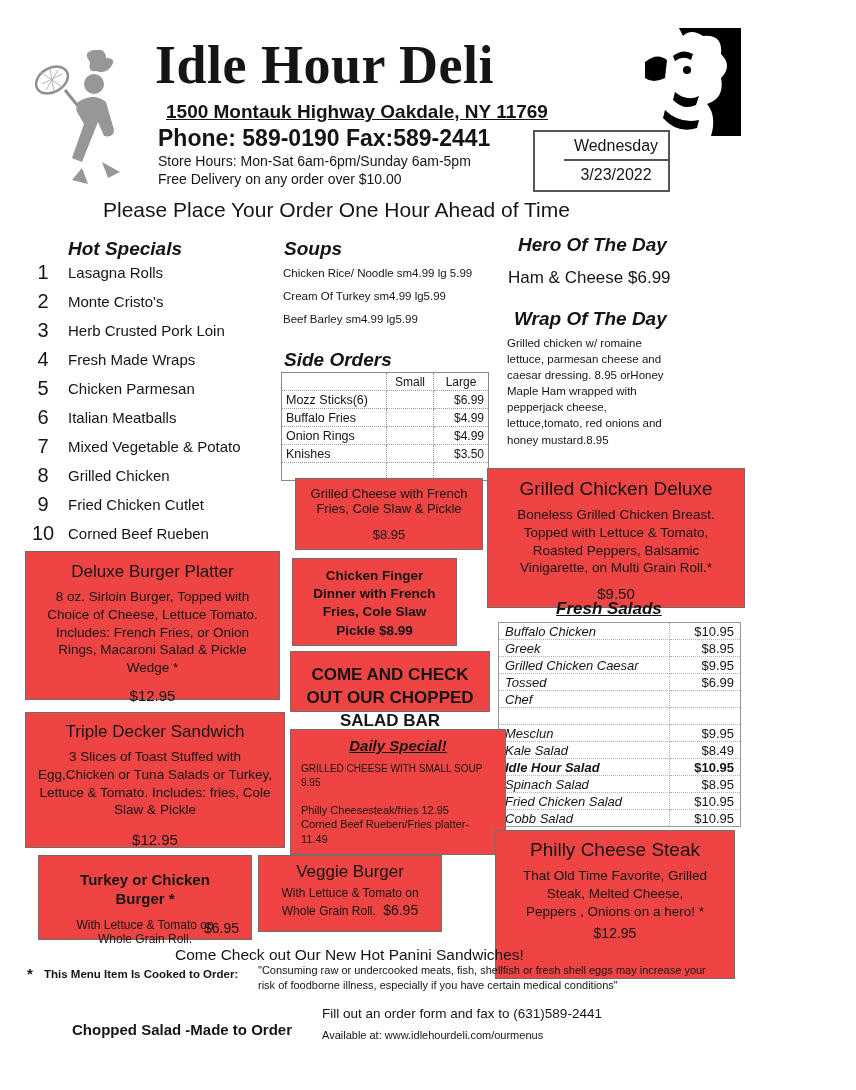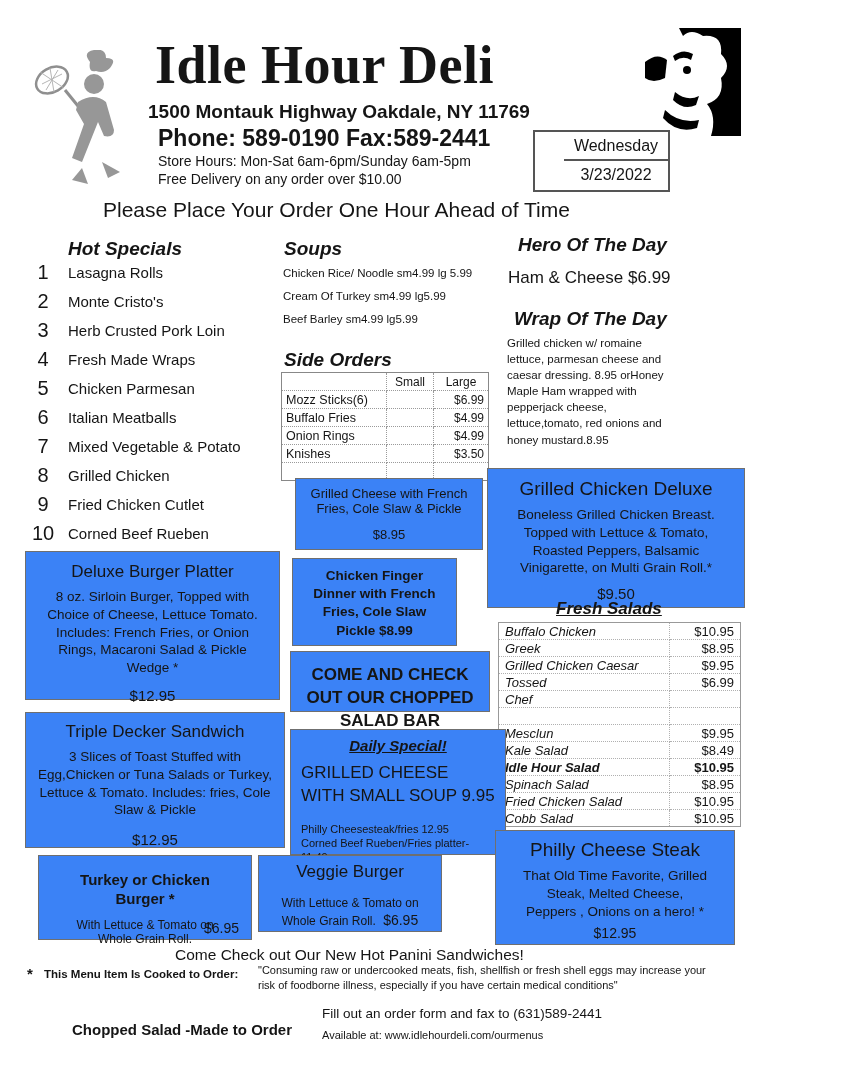--- a/index.html
+++ b/index.html
@@ -20,21 +20,21 @@
   .soup-item{font-size:11.5px;height:23px;line-height:23px;font-weight:500;}
   .hero-item{font-size:17px;}
   .wrap-desc{font-size:11.5px;line-height:1.4;width:172px;}
   table{border-collapse:collapse;background:#fff;}
   .side-table{border:1.5px solid #888;font-size:12px;table-layout:fixed;}
   .side-table th,.side-table td{border:1px dotted #9a9a9a;padding:1px 4px;height:15px;overflow:hidden;white-space:nowrap;}
   .side-table th{font-weight:normal;text-align:center;}
   .so-name{width:96px;font-size:12.5px;}
   .so-sm{width:38px;}
   .so-lg{width:46px;text-align:right;}
-  .mbox{position:absolute;border:1.5px solid #6f6f6f;background:#3b82f6;text-align:center;box-sizing:border-box;}
+  .mbox{position:absolute;border:1.5px solid #6f6f6f;background:#ef4444;text-align:center;box-sizing:border-box;}
   .box-head{font-size:19px;}
   .box-head-sm{font-size:17px;}
   .box-body{font-size:13.5px;line-height:1.32;margin-top:6px;}
   .box-price{font-size:15px;}
   .salad-head{font-size:17px;font-weight:bold;font-style:italic;text-decoration:underline;}
   .salad-table{border:1px solid #999;font-size:13px;table-layout:fixed;}
   .salad-table td{border:1px dotted #b0b0b0;padding:0 6px;height:16px;white-space:nowrap;overflow:hidden;}
   .salad-name{width:158px;font-style:italic;}
   .salad-price{width:58px;text-align:right;}
   .bold-row td{font-weight:bold;}
@@ -79,21 +79,21 @@
       <path d="M34 0 H96 V108 H66 Q72 88 62 76 Q80 70 76 50 Q88 38 76 26 Q78 6 58 8 Q46 0 38 8 Z" fill="#000"></path>
       <path d="M0 34 Q12 24 22 32 L20 50 Q8 56 0 50 Z" fill="#000"></path>
       <path d="M28 28 q10 -8 20 -2 l-2 6 q-8 -5 -16 1 z" fill="#000"></path>
       <circle cx="42" cy="42" r="4" fill="#000"></circle>
       <path d="M30 64 q12 10 24 4 l-3 9 q-12 6 -23 -5 z" fill="#000"></path>
       <path d="M20 82 q14 14 34 10 l-2 8 q-20 6 -34 -10 z" fill="#000"></path>
     </svg>
   </div>
 
   <div class="abs title" style="left:155px;top:38px;">Idle Hour Deli</div>
-  <div class="abs addr" style="left:148px;top:101px;">1500 Montauk Highway  Oakdale, NY 11769</div>
+  <div class="abs addr" style="left:166px;top:101px;text-decoration:underline;">1500 Montauk Highway  Oakdale, NY 11769</div>
   <div class="abs phone" style="left:158px;top:125px;">Phone: 589-0190   Fax:589-2441</div>
   <div class="abs tiny" style="left:158px;top:153px;">Store Hours: Mon-Sat 6am-6pm/Sunday 6am-5pm</div>
   <div class="abs tiny" style="left:158px;top:171px;">Free Delivery on any order over $10.00</div>
 
   <div class="abs datebox" style="left:533px;top:130px;padding-left:29px;">
     <div class="day">Wednesday</div>
     <div class="date">3/23/2022</div>
   </div>
 
   <div class="abs notice" style="left:103px;top:198px;">Please Place Your Order One Hour Ahead of Time</div>
@@ -271,40 +271,40 @@
     </table>
 
   <div class="mbox" style="left:25px;top:712px;width:260px;height:136px;padding:9px 12px;">
     <div class="box-head-sm">Triple Decker Sandwich</div>
     <div class="box-body">3 Slices of Toast Stuffed with Egg,Chicken or Tuna Salads or Turkey, Lettuce &amp; Tomato. Includes: fries, Cole Slaw &amp; Pickle</div>
     <div class="box-price" style="margin-top:12px;">$12.95</div>
   </div>
 
   <div class="mbox" style="left:290px;top:729px;width:216px;height:126px;padding:7px 10px;text-align:left;">
     <div style="text-align:center;font-size:15px;font-weight:bold;font-style:italic;text-decoration:underline;">Daily Special!</div>
-    <div style="font-size:17px;line-height:1.35;margin-top:8px;">GRILLED CHEESE WITH SMALL SOUP 9.95</div>
+    <div style="font-size:10px;line-height:1.35;margin-top:8px;">GRILLED CHEESE WITH SMALL SOUP 9.95</div>
     <div style="font-size:11px;line-height:1.3;margin-top:14px;">Philly Cheesesteak/fries 12.95</div>
     <div style="font-size:11px;line-height:1.3;">Corned Beef Rueben/Fries platter- 11.49</div>
   </div>
 
   <div class="mbox" style="left:38px;top:855px;width:214px;height:85px;padding:6px 10px;">
     <div style="font-size:15px;font-weight:bold;width:150px;margin:9px auto;line-height:1.25;">Turkey or Chicken Burger  *</div>
     <div style="font-size:12px;margin-top:3px;width:160px;margin-left:auto;margin-right:auto;">With Lettuce &amp; Tomato on Whole Grain Roll.</div>
     <div style="position:absolute;right:12px;bottom:3px;font-size:14px;">$6.95</div>
   </div>
 
   <div class="mbox" style="left:258px;top:855px;width:184px;height:77px;padding:6px 8px;">
     <div style="font-size:17px;">Veggie Burger</div>
-    <div style="font-size:12px;margin-top:13px;line-height:1.35;text-align:center;">
+    <div style="font-size:12px;margin-top:3px;line-height:1.35;text-align:center;">
       <span>With Lettuce &amp; Tomato on Whole Grain Roll.</span>
       <span style="font-size:14px;margin-left:4px;">$6.95</span>
     </div>
   </div>
 
-  <div class="mbox" style="left:495px;top:830px;width:240px;height:115px;padding:8px 26px;">
+  <div class="mbox" style="left:495px;top:830px;width:240px;height:149px;padding:8px 26px;">
     <div class="box-head">Philly Cheese Steak</div>
     <div class="box-body">That Old Time Favorite, Grilled Steak, Melted Cheese, Peppers , Onions on a hero! *</div>
     <div class="box-price" style="margin-top:5px;font-size:14px;">$12.95</div>
   </div>
 
   <div class="abs foot-panini" style="left:175px;top:946px;">Come Check out Our New Hot Panini Sandwiches!</div>
   <div class="abs foot-star" style="left:27px;top:965px;">*</div>
   <div class="abs foot-label" style="left:44px;top:968px;">This Menu Item Is Cooked to Order:</div>
   <div class="abs foot-disc" style="left:258px;top:963px;">"Consuming raw  or undercooked meats, fish, shellfish or fresh shell eggs may increase your risk of foodborne illness, especially if you have certain medical conditions"</div>
   <div class="abs foot-fax" style="left:322px;top:1006px;">Fill out an order form and fax to (631)589-2441</div>

